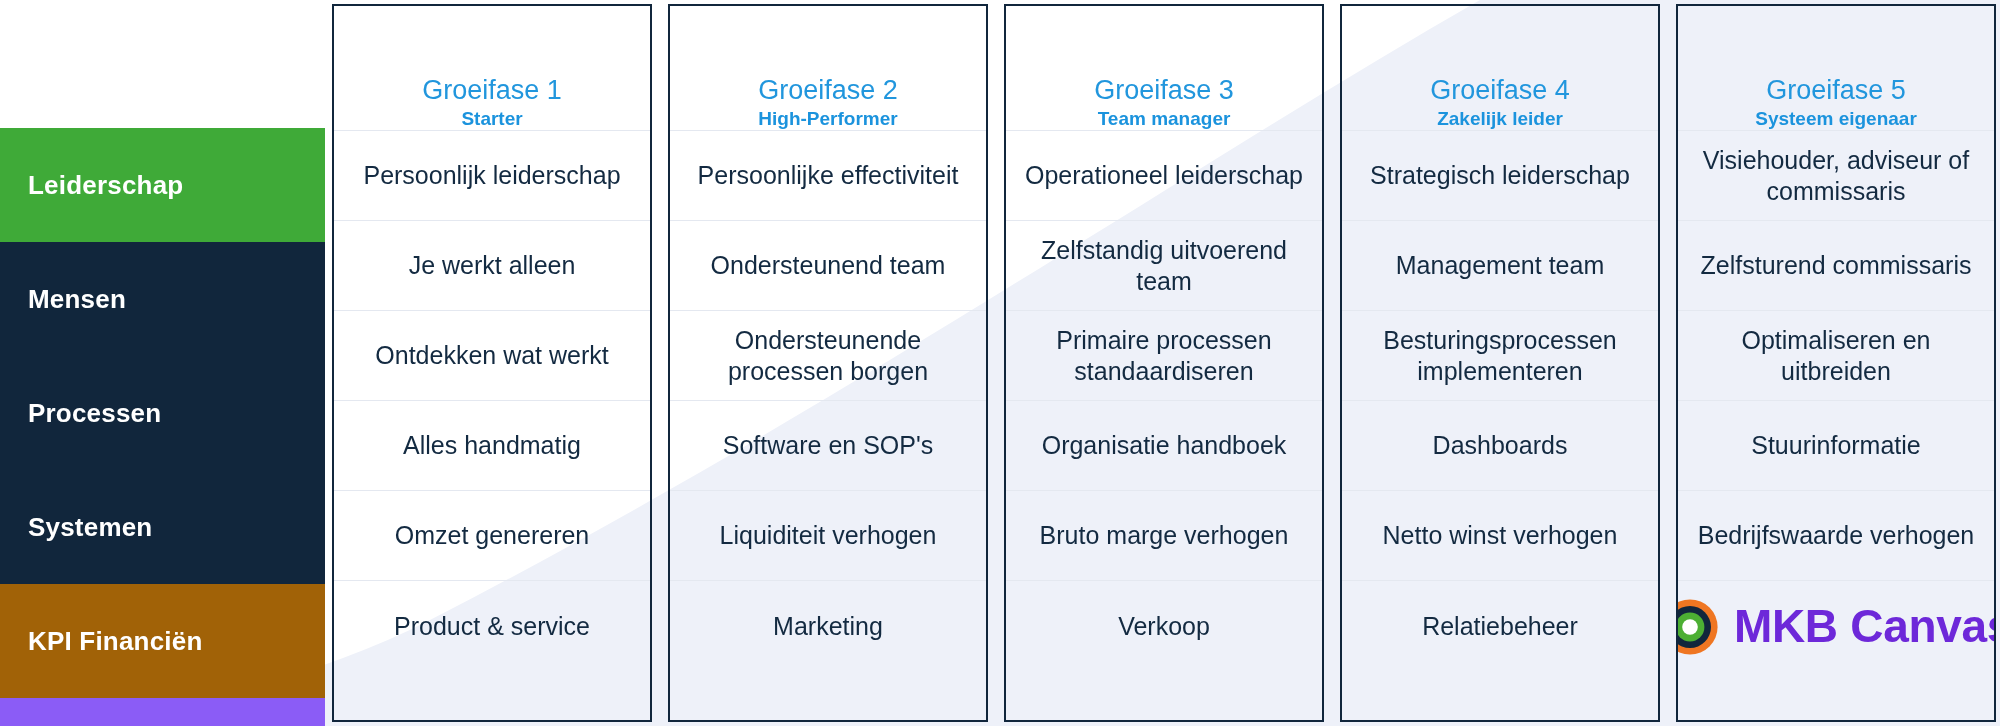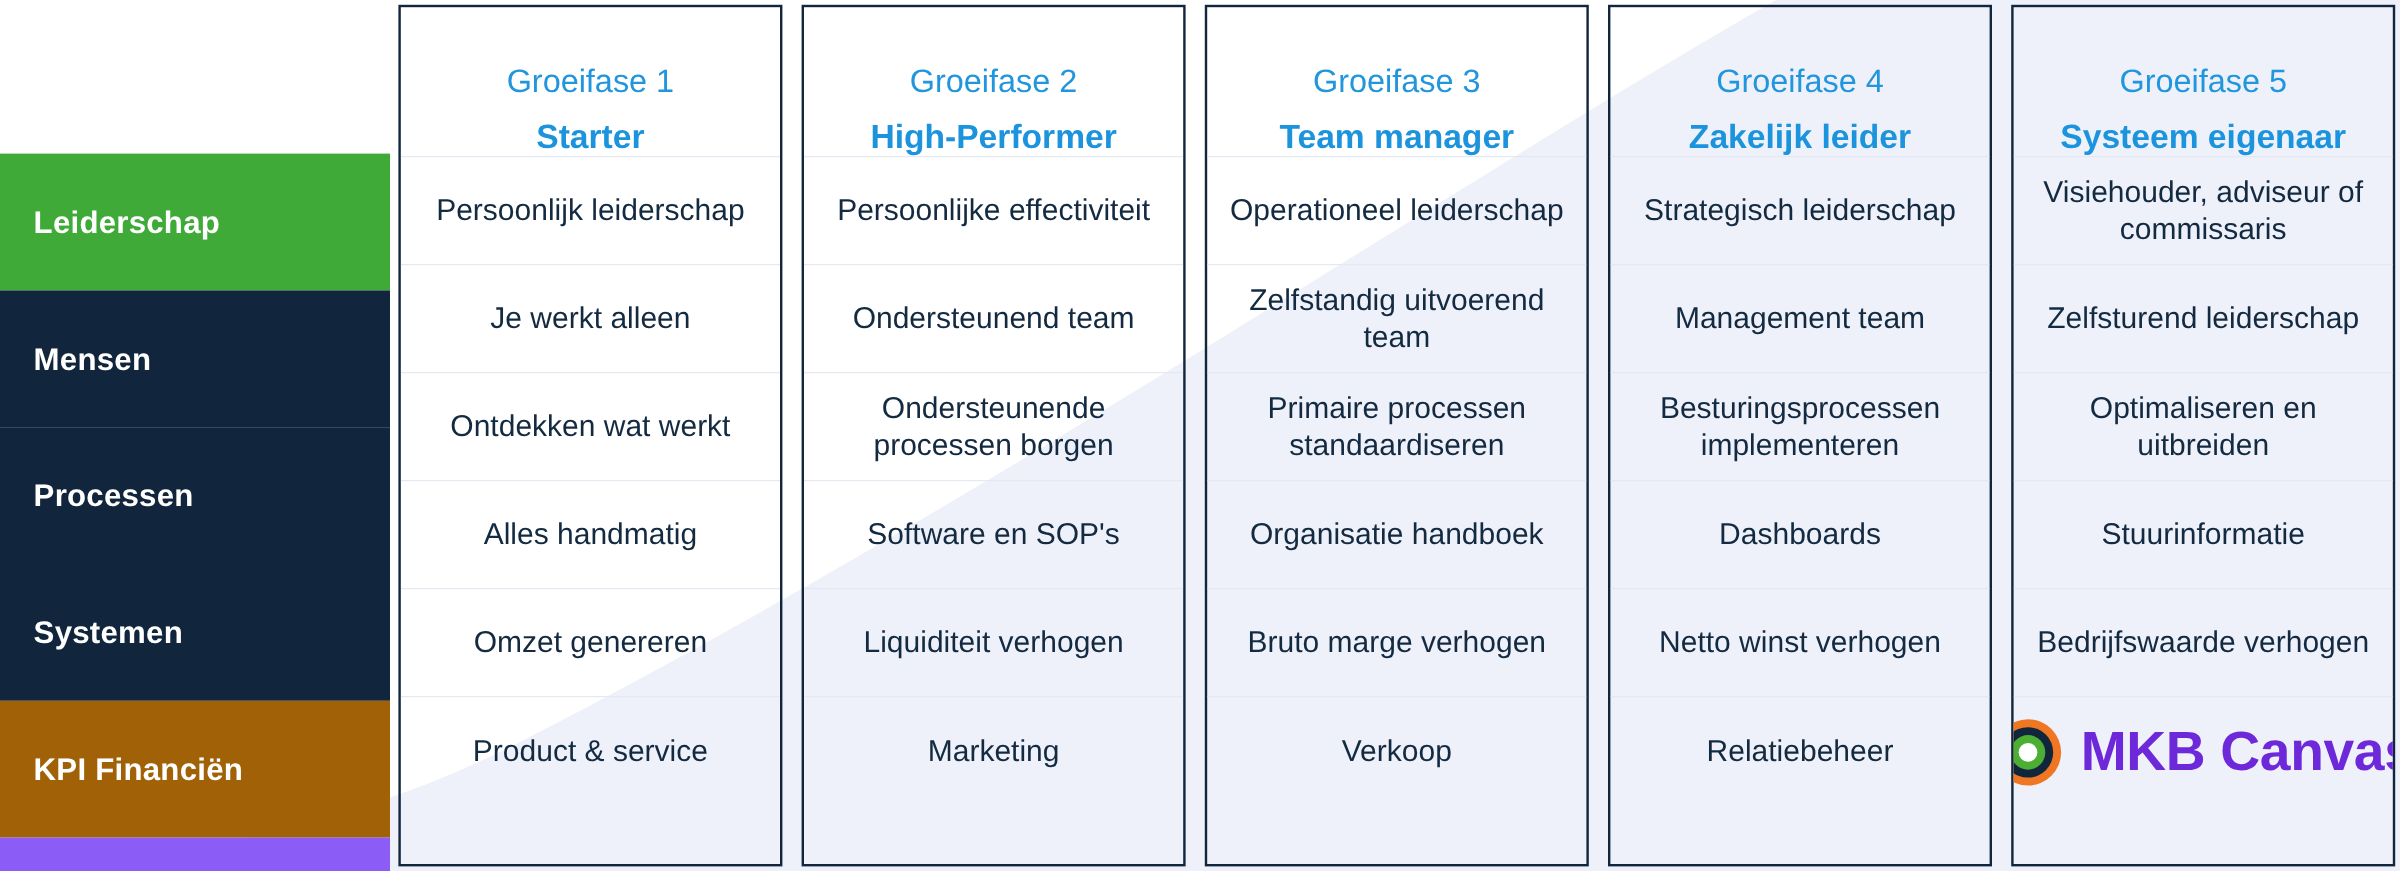--- a/index.html
+++ b/index.html
@@ -51,23 +51,23 @@
     text-align:center;
     line-height:1.15;
   }
   .phase{
     color:#2196dd;
     font-size:27px;
     font-weight:normal;
   }
   .role{
     color:#1b93dd;
-    font-size:28px;
+    font-size:19px;
     font-weight:bold;
-    margin-top:14px;
+    margin-top:2px;
     white-space:nowrap;
   }
   .cell{
     box-sizing:border-box;
     height:90px;flex:0 0 90px;
     border-top:1px solid #e4e8f0;
     display:flex;align-items:center;justify-content:center;
     text-align:center;
     padding:0 10px;
     color:#132a41;
@@ -168,21 +168,21 @@
       <div class="cell">Netto winst verhogen</div>
       <div class="cell">Relatiebeheer</div>
     </div>
 
     <div class="card">
       <div class="card-head">
         <div class="phase">Groeifase 5</div>
         <div class="role">Systeem eigenaar</div>
       </div>
       <div class="cell">Visiehouder, adviseur of commissaris</div>
-      <div class="cell">Zelfsturend leiderschap</div>
+      <div class="cell">Zelfsturend commissaris</div>
       <div class="cell">Optimaliseren en uitbreiden</div>
       <div class="cell">Stuurinformatie</div>
       <div class="cell">Bedrijfswaarde verhogen</div>
       <div class="cell logo-cell">
         <svg class="logo-mark" viewBox="0 0 100 100">
           <circle cx="50" cy="50" r="46" fill="#ef7622"></circle>
           <circle cx="50" cy="50" r="35" fill="#11263c"></circle>
           <circle cx="50" cy="50" r="24" fill="#4caf33"></circle>
           <circle cx="50" cy="50" r="13" fill="#ffffff"></circle>
         </svg>

